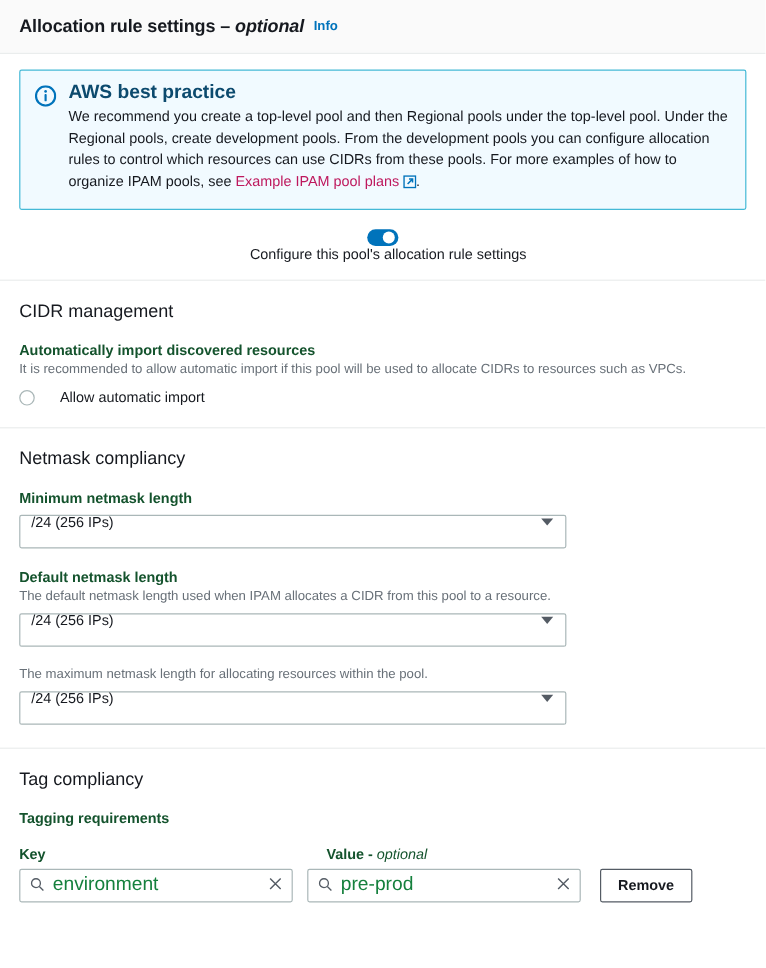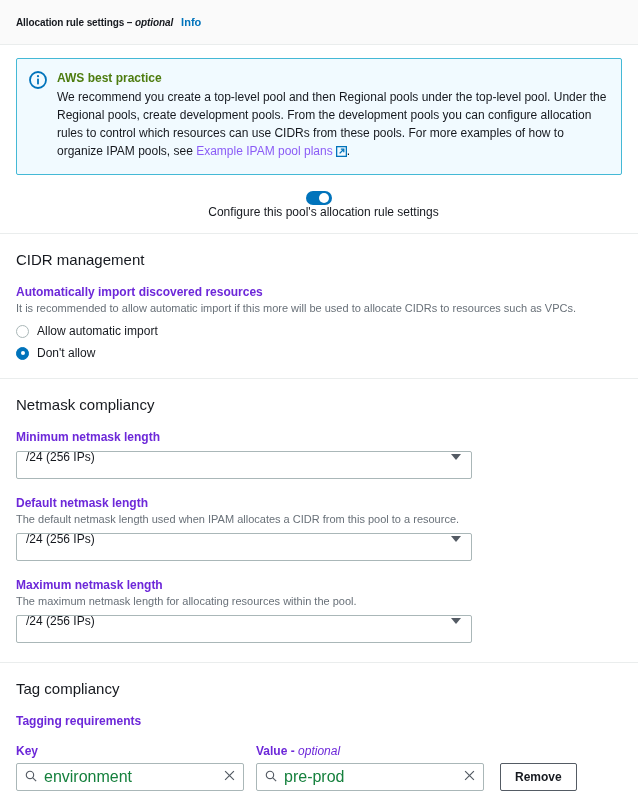--- a/index.html
+++ b/index.html
@@ -17,21 +17,21 @@
   
   .page-header {
     height: 45px;
     background: #fafafa;
     border-bottom: 1px solid #eaeded;
     display: flex;
     align-items: center;
     padding: 0 16px;
   }
   .page-title {
-    font-size: 10px;
+    font-size: 15px;
     font-weight: bold;
     color: #16191f;
     letter-spacing: -0.1px;
   }
   .page-title .optional {
     font-weight: bold;
     font-style: italic;
   }
   .info-link {
     color: #0073bb;
@@ -57,32 +57,32 @@
   .alert-icon {
     flex: 0 0 auto;
     width: 18px;
     height: 18px;
     margin-right: 10px;
     margin-top: 1px;
   }
   .alert-body { flex: 1 1 auto; }
   .alert-title {
     font-weight: bold;
-    font-size: 12px;
-    color: #4d7c0f;
+    font-size: 16px;
+    color: #0c4a6e;
     line-height: 16px;
     margin-bottom: 2px;
   }
   .alert-text {
     font-size: 12px;
     line-height: 18px;
     color: #16191f;
   }
   .alert-text a {
-    color: #8b5cf6;
+    color: #be185d;
     text-decoration: none;
     cursor: pointer;
   }
   .ext-icon {
     display: inline-block;
     vertical-align: -2px;
     margin-left: 3px;
   }
 
   
@@ -128,40 +128,41 @@
   .section-title {
     font-size: 15px;
     font-weight: normal;
     color: #16191f;
     margin: 17px 0 0 0;
   }
   .field { margin-top: 16px; }
   .field-label {
     font-size: 12px;
     font-weight: bold;
-    color: #6d28d9;
+    color: #14532d;
     line-height: 16px;
   }
   .field-label .opt-ital {
     font-weight: normal;
     font-style: italic;
   }
   .field-desc {
     font-size: 11px;
     color: #687078;
     line-height: 15px;
     margin-top: 1px;
   }
 
   
   .radio-row {
     display: flex;
     align-items: center;
     margin-top: 8px;
     cursor: pointer;
+    gap: 13px;
   }
   .radio {
     width: 13px;
     height: 13px;
     border-radius: 50%;
     border: 1px solid #aab7b8;
     background: #fff;
     flex: 0 0 auto;
     position: relative;
   }
@@ -208,21 +209,21 @@
     border-top: 6px solid #545b64;
     flex: 0 0 auto;
   }
 
   
   .tag-head {
     display: flex;
     margin-top: 14px;
   }
   .tag-head .col-key { width: 228px; }
-  .tag-head .col-val { width: 228px; margin-left: 12px; }
+  .tag-head .col-val { width: 228px; margin-left: 28px; }
 
   .tag-row {
     display: flex;
     align-items: center;
     margin-top: 4px;
   }
   .combo {
     width: 228px;
     height: 28px;
     border: 1px solid #aab7b8;
@@ -301,29 +302,25 @@
     </span>
     <span class="toggle-label">Configure this pool's allocation rule settings</span>
   </div>
 
   <div class="divider"></div>
 
   <div class="section-title">CIDR management</div>
 
   <div class="field">
     <div class="field-label">Automatically import discovered resources</div>
-    <div class="field-desc">It is recommended to allow automatic import if this more will be used to allocate CIDRs to resources such as VPCs.</div>
+    <div class="field-desc">It is recommended to allow automatic import if this pool will be used to allocate CIDRs to resources such as VPCs.</div>
 
     <div class="radio-row">
       <span class="radio"></span>
       <span class="radio-label">Allow automatic import</span>
-    </div>
-    <div class="radio-row">
-      <span class="radio checked"></span>
-      <span class="radio-label">Don't allow</span>
     </div>
   </div>
 
   <div class="divider" style="margin-top:18px;"></div>
 
   <div class="section-title">Netmask compliancy</div>
 
   <div class="field">
     <div class="field-label">Minimum netmask length</div>
     <div class="select">
@@ -335,21 +332,20 @@
   <div class="field">
     <div class="field-label">Default netmask length</div>
     <div class="field-desc">The default netmask length used when IPAM allocates a CIDR from this pool to a resource.</div>
     <div class="select">
       <span class="value">/24 (256 IPs)</span>
       <span class="caret"></span>
     </div>
   </div>
 
   <div class="field">
-    <div class="field-label">Maximum netmask length</div>
     <div class="field-desc">The maximum netmask length for allocating resources within the pool.</div>
     <div class="select">
       <span class="value">/24 (256 IPs)</span>
       <span class="caret"></span>
     </div>
   </div>
 
   <div class="divider" style="margin-top:19px;"></div>
 
   <div class="section-title">Tag compliancy</div>

